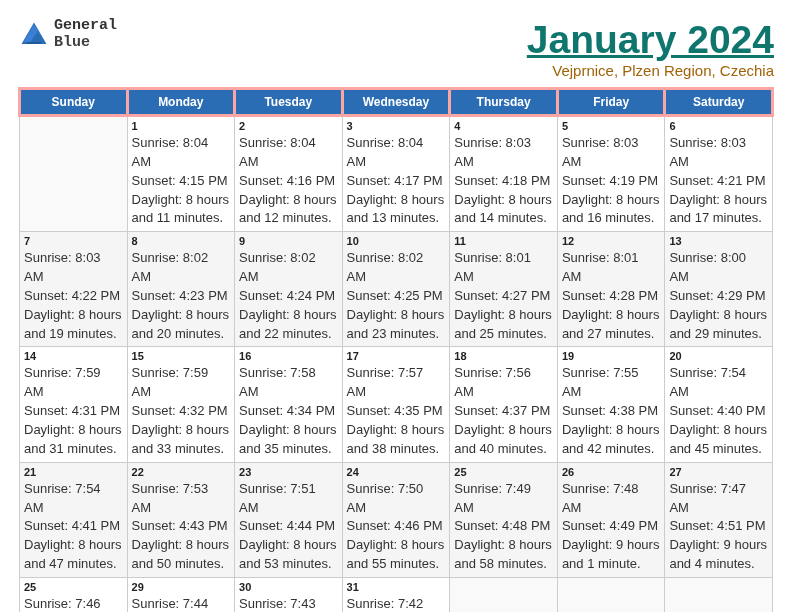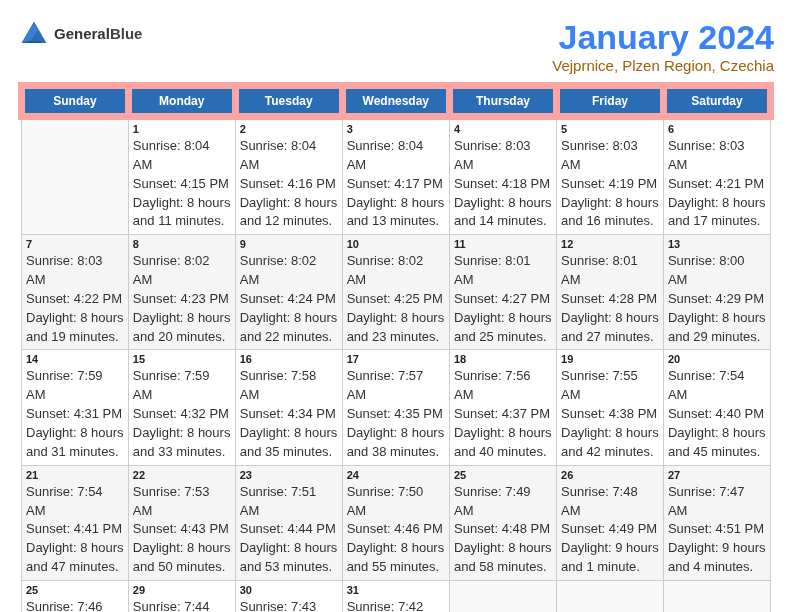--- a/index.html
+++ b/index.html
@@ -23,62 +23,65 @@
       align-items: flex-start;
       margin-bottom: 8px;
     }
     .logo {
       display: flex;
       align-items: center;
       gap: 4px;
     }
     .logo-text {
       display: flex;
+      flex-direction: column;
       line-height: 1.1;
+      font-family: Liberation Mono, monospace;
     }
     .logo-general {
       font-size: 15px;
       font-weight: bold;
       color: #333;
     }
     .logo-blue {
       font-size: 15px;
       font-weight: bold;
       color: #404040;
     }
     .logo-icon {
       width: 32px;
       height: 32px;
     }
     .title-block {
       text-align: right;
     }
     .title-block h1 {
-      font-size: 34px;
-      font-weight: bold;
-      color: #3b82f6;
+      font-size: 39px;
+      font-weight: bold;
+      color: #0f766e;
+      text-decoration: underline;
     }
     .title-block h2 {
       font-size: 15px;
       font-weight: normal;
       color: #a16207;
     }
     .calendar {
       width: 100%;
       border-collapse: collapse;
       flex: 1;
     }
     .calendar th {
       background: #2a6db5;
       color: #fff;
       font-size: 12px;
       font-weight: bold;
       text-align: center;
       padding: 5px 4px;
-      border: 7px solid #fca5a5;
+      border: 3px solid #fca5a5;
     }
     .calendar td {
       border: 1px solid #ccc;
       vertical-align: top;
       padding: 3px 4px;
       width: 108px;
       font-size: 9.5px;
       color: #222;
       background: #fff;
       height: 82px;

